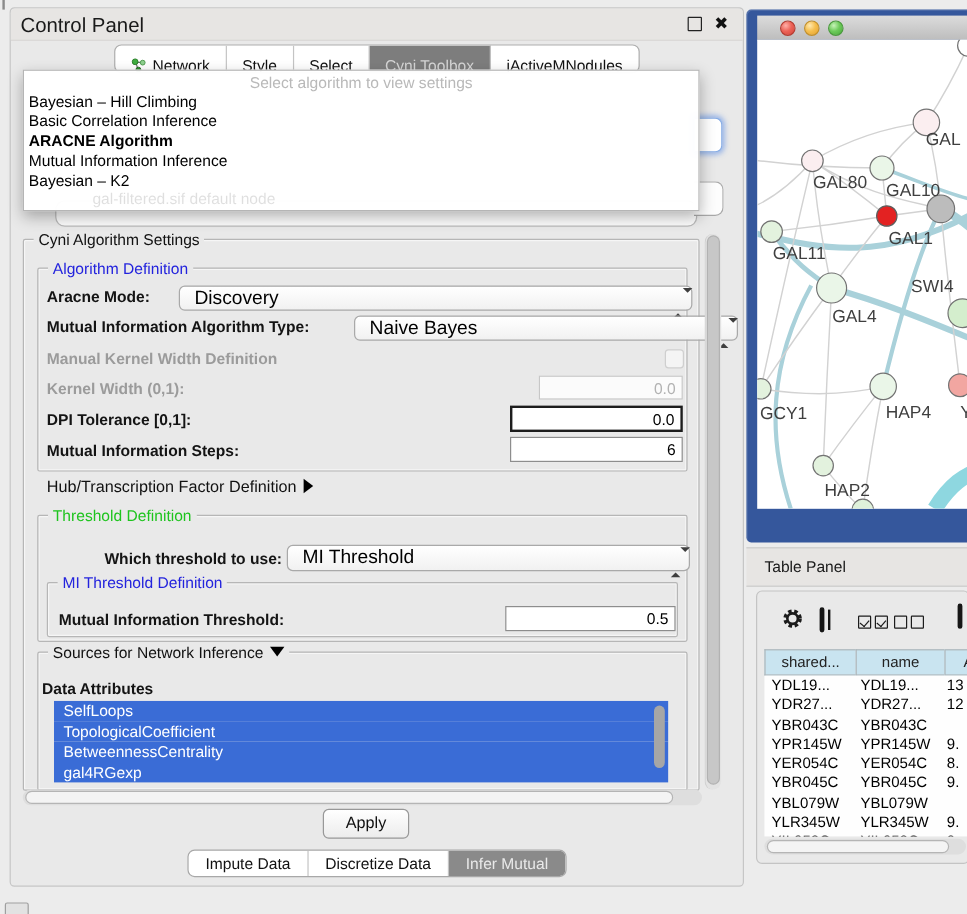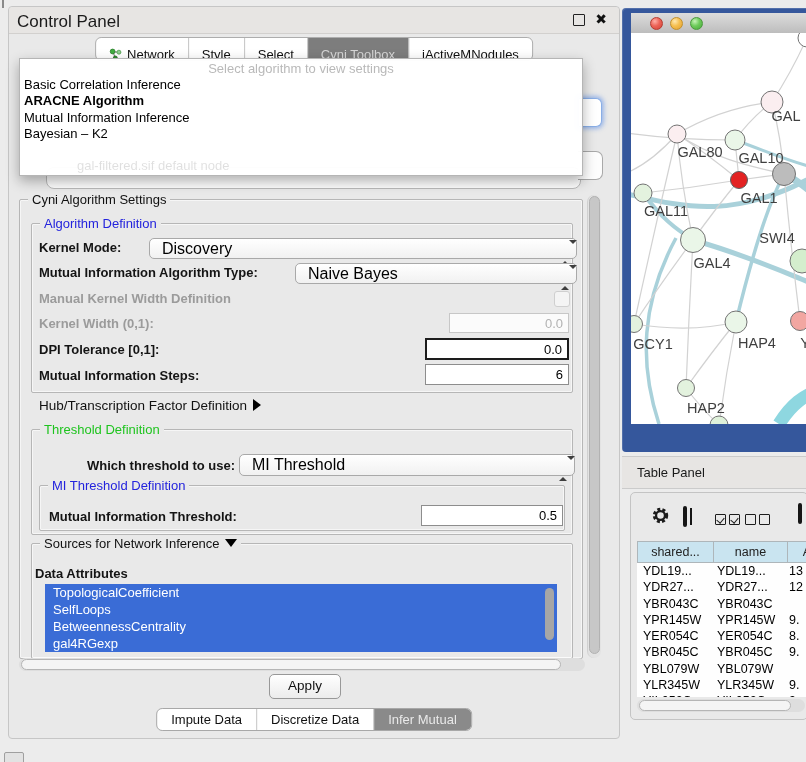--- a/index.html
+++ b/index.html
@@ -172,27 +172,27 @@
     <div class="abs frag-combo-blue"></div>
     <div class="abs frag-combo-plain"></div>
 
     <div class="groupbox" style="left:10px;top:192px;width:562px;height:458px;">
       <span class="legend">Cyni Algorithm Settings</span>
     </div>
 
     <div class="groupbox" style="left:22px;top:216px;width:540px;height:168px;">
       <span class="legend blue">Algorithm Definition</span>
     </div>
-    <span class="blabel" style="left:30px;top:233px;">Kernel Mode:</span>
+    <span class="blabel" style="left:30px;top:233px;">Aracne Mode:</span>
     <div class="combo" style="left:140px;top:231px;width:428px;height:21px;">
       <span>Discovery</span>
       <span class="spinner"><span class="spin-up"></span><span class="spin-down"></span></span>
     </div>
     <span class="blabel" style="left:30px;top:258px;">Mutual Information Algorithm Type:</span>
-    <div class="combo" style="left:286px;top:256px;width:282px;height:21px;">
+    <div class="combo" style="left:286px;top:256px;width:320px;height:21px;">
       <span>Naive Bayes</span>
       <span class="spinner"><span class="spin-up"></span><span class="spin-down"></span></span>
     </div>
     <span class="blabel disabled" style="left:30px;top:284px;">Manual Kernel Width Definition</span>
     <span class="checkbox-disabled" style="left:545px;top:284px;"></span>
     <span class="blabel disabled" style="left:30px;top:309px;">Kernel Width (0,1):</span>
     <div class="field disabled" style="left:440px;top:306px;width:120px;height:20px;">0.0</div>
     <span class="blabel" style="left:30px;top:335px;">DPI Tolerance [0,1]:</span>
     <div class="field strong" style="left:416px;top:331px;width:144px;height:22px;">0.0</div>
     <span class="blabel" style="left:30px;top:361px;">Mutual Information Steps:</span>
@@ -212,39 +212,40 @@
       <span class="legend blue">MI Threshold Definition</span>
     </div>
     <span class="blabel" style="left:40px;top:502px;">Mutual Information Threshold:</span>
     <div class="field normal" style="left:412px;top:498px;width:142px;height:21px;">0.5</div>
 
     <div class="groupbox" style="left:22px;top:536px;width:540px;height:114px;">
       <span class="legend"><span>Sources for Network Inference</span><span class="tri-down"></span></span>
     </div>
     <span class="blabel" style="left:26px;top:559px;">Data Attributes</span>
     <div class="src-list" id="src-list" style="left:36px;top:577px;width:512px;height:70px;">
+        <div class="src-item">SelfLoops</div>
         <div class="src-item">TopologicalCoefficient</div>
-        <div class="src-item">SelfLoops</div>
         <div class="src-item">BetweennessCentrality</div>
         <div class="src-item">gal4RGexp</div>
       </div>
     <div class="src-thumb" style="left:536px;top:581px;"></div>
 
     <div class="vscroll" style="left:578px;top:188px;height:463px;">
         <span class="thumb"></span>
       </div>
     <div class="hscroll" style="left:10px;top:651px;width:566px;">
         <span class="thumb" style="width:540px;"></span>
       </div>
 
     <div class="apply-btn" style="left:260px;top:667px;">Apply</div>
 
     <div class="abs popup">
       <div class="popup-header">Select algorithm to view settings</div>
       <div id="popup-items">
+          <div class="popup-item">Bayesian – Hill Climbing</div>
           <div class="popup-item">Basic Correlation Inference</div>
           <div class="popup-item bold">ARACNE Algorithm</div>
           <div class="popup-item">Mutual Information Inference</div>
           <div class="popup-item">Bayesian – K2</div>
         </div>
       <div class="ghost-text">gal-filtered.sif default node</div>
     </div>
 
     <div class="abs bottom-tabbar">
       <div class="btab">Impute Data</div>

